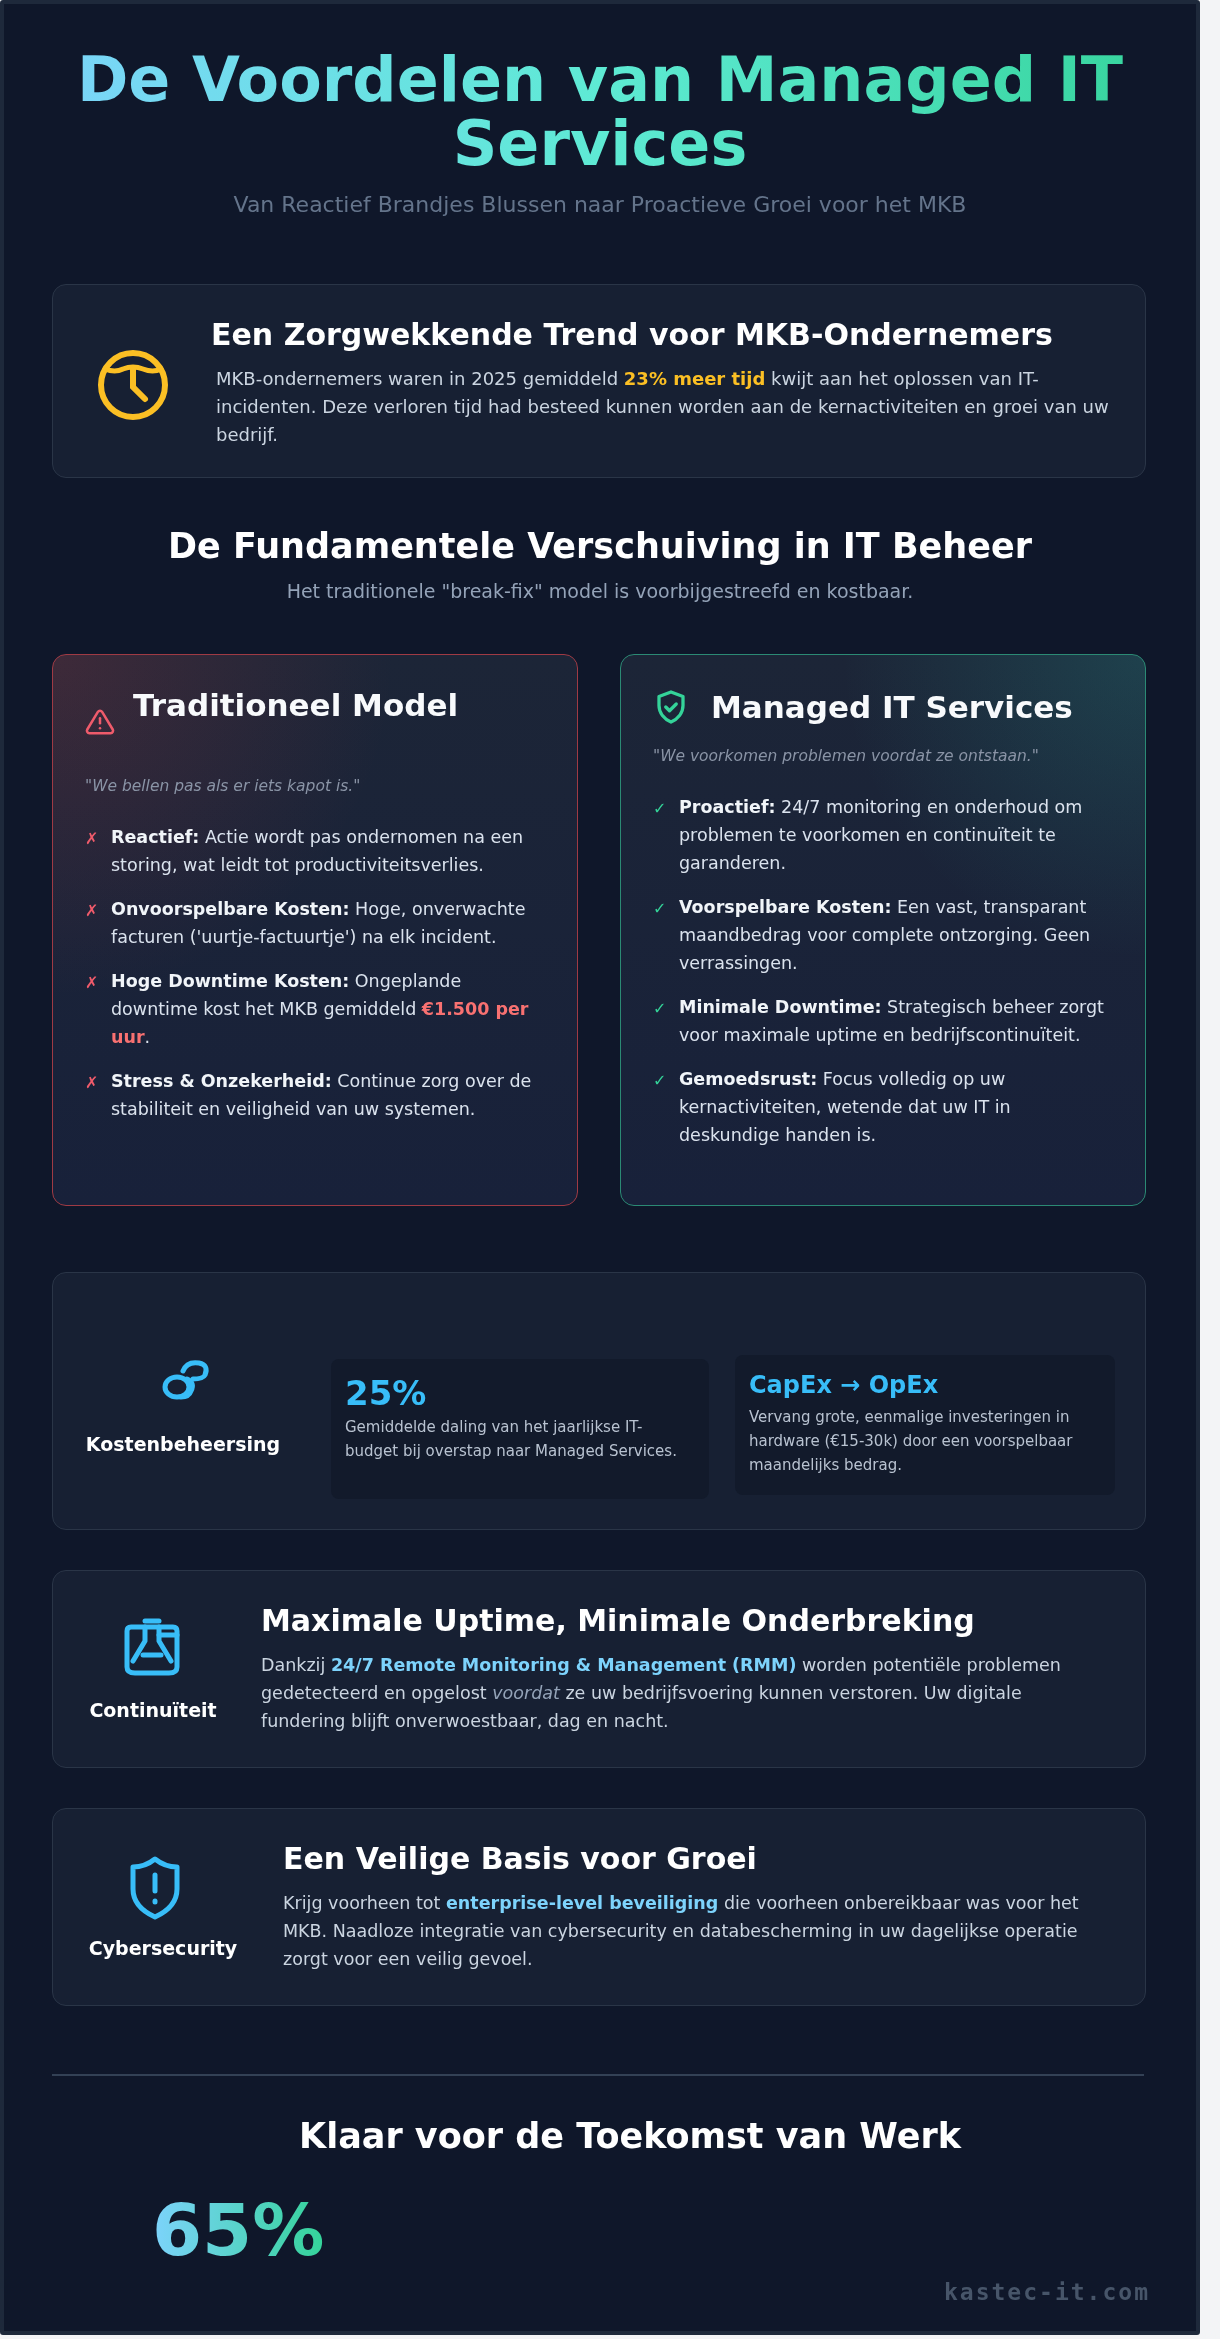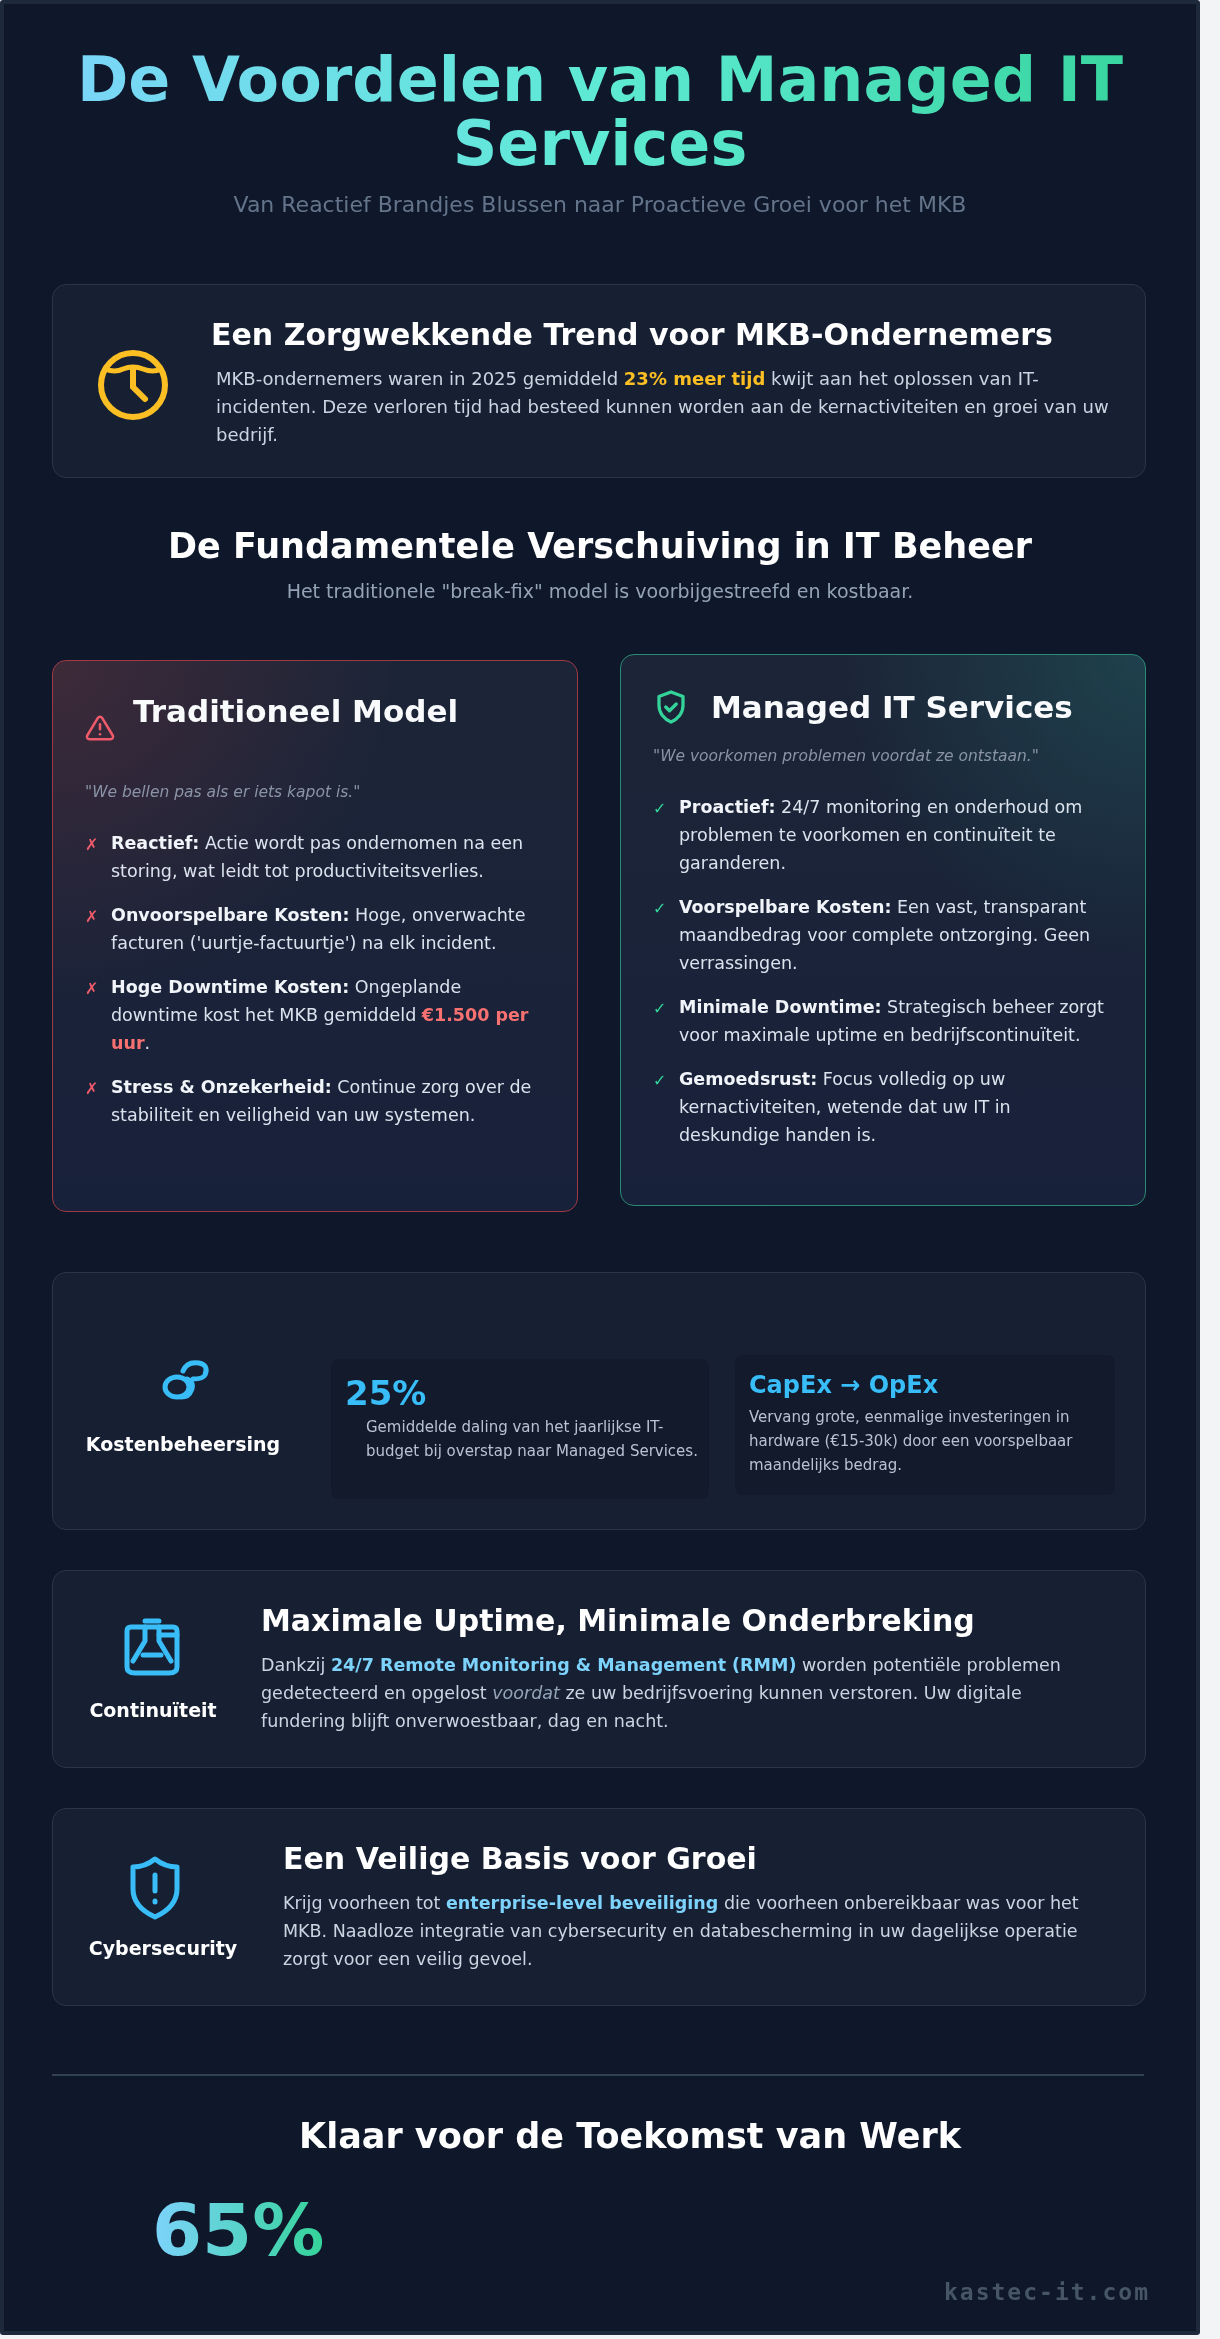--- a/index.html
+++ b/index.html
@@ -48,21 +48,20 @@
   .sec-title { left: 0; width: 1192px; top: 522px; text-align: center; color: #fff; font-size: 35px; font-weight: bold; }
   .sec-sub { left: 0; width: 1192px; top: 576px; text-align: center; color: #94a3b8; font-size: 19px; }
 
   .cmp-card {
     top: 650px; width: 524px; height: 550px;
     border-radius: 14px; background: #1a2335;
   }
   .cmp-red {
     left: 48px; border: 1.5px solid #9f3a44;
     background: radial-gradient(circle at 0% 0%, rgba(239,68,68,0.16) 0%, rgba(239,68,68,0) 45%), linear-gradient(180deg, #1c2537 0%, #18213a 100%);
-    margin-top: 6px;
   }
   .cmp-green {
     left: 616px; border: 1.5px solid #2b8a74;
     background: radial-gradient(circle at 100% 0%, rgba(45,212,191,0.16) 0%, rgba(45,212,191,0) 40%), linear-gradient(180deg, #1c2537 0%, #18213a 100%);
   }
   .cmp-title { color: #f8fafc; font-size: 31px; font-weight: bold; line-height: 36px; }
   .cmp-quote { color: #8a94a6; font-style: italic; font-size: 15.5px; }
   .cmp-list { list-style: none; margin: 0; padding: 0; }
   .cmp-list li { position: relative; padding-left: 26px; color: #dbe3ee; font-size: 17.5px; line-height: 28px; margin-bottom: 16px; }
   .cmp-list li .mark { position: absolute; left: 0; top: 2px; font-size: 16px; }
@@ -156,21 +155,21 @@
 
   <div class="abs card budget-card">
     <svg class="abs" style="left:108px;top:84px;width:50px;height:46px" viewBox="0 0 50 46" fill="none" stroke="#38bdf8" stroke-width="5" stroke-linecap="round">
       <path d="M22 14 Q26 4 38 6 Q48 8 44 18 Q42 22 32 22"></path>
       <ellipse cx="16" cy="30" rx="12" ry="10"></ellipse>
       <path d="M26 22 Q34 26 30 34 Q28 40 20 40"></path>
     </svg>
     <div class="abs feature-label" style="left:10px;top:160px;width:240px;">Kostenbeheersing</div>
     <div class="abs stat-box" style="left:278px;top:86px;width:378px;">
       <div class="abs stat-head" style="left:14px;top:14px;font-size:34px;">25%</div>
-      <div class="abs stat-text" style="left:14px;top:56px;width:340px;margin-left:21px;">Gemiddelde daling van het jaarlijkse IT-budget bij overstap naar Managed Services.</div>
+      <div class="abs stat-text" style="left:14px;top:56px;width:340px;">Gemiddelde daling van het jaarlijkse IT-budget bij overstap naar Managed Services.</div>
     </div>
     <div class="abs stat-box" style="left:682px;top:82px;width:380px;">
       <div class="abs stat-head" style="left:14px;top:16px;font-size:24px;">CapEx → OpEx</div>
       <div class="abs stat-text" style="left:14px;top:50px;width:360px;">Vervang grote, eenmalige investeringen in hardware (€15-30k) door een voorspelbaar maandelijks bedrag.</div>
     </div>
   </div>
 
   <div class="abs card uptime-card">
     <svg class="abs" style="left:70px;top:46px;width:58px;height:62px" viewBox="0 0 58 62" fill="none" stroke="#38bdf8" stroke-width="5" stroke-linejoin="round" stroke-linecap="round">
       <path d="M8 10 H50 Q54 10 54 14 V50 Q54 56 46 56 H12 Q4 56 4 50 V14 Q4 10 8 10 Z"></path>

